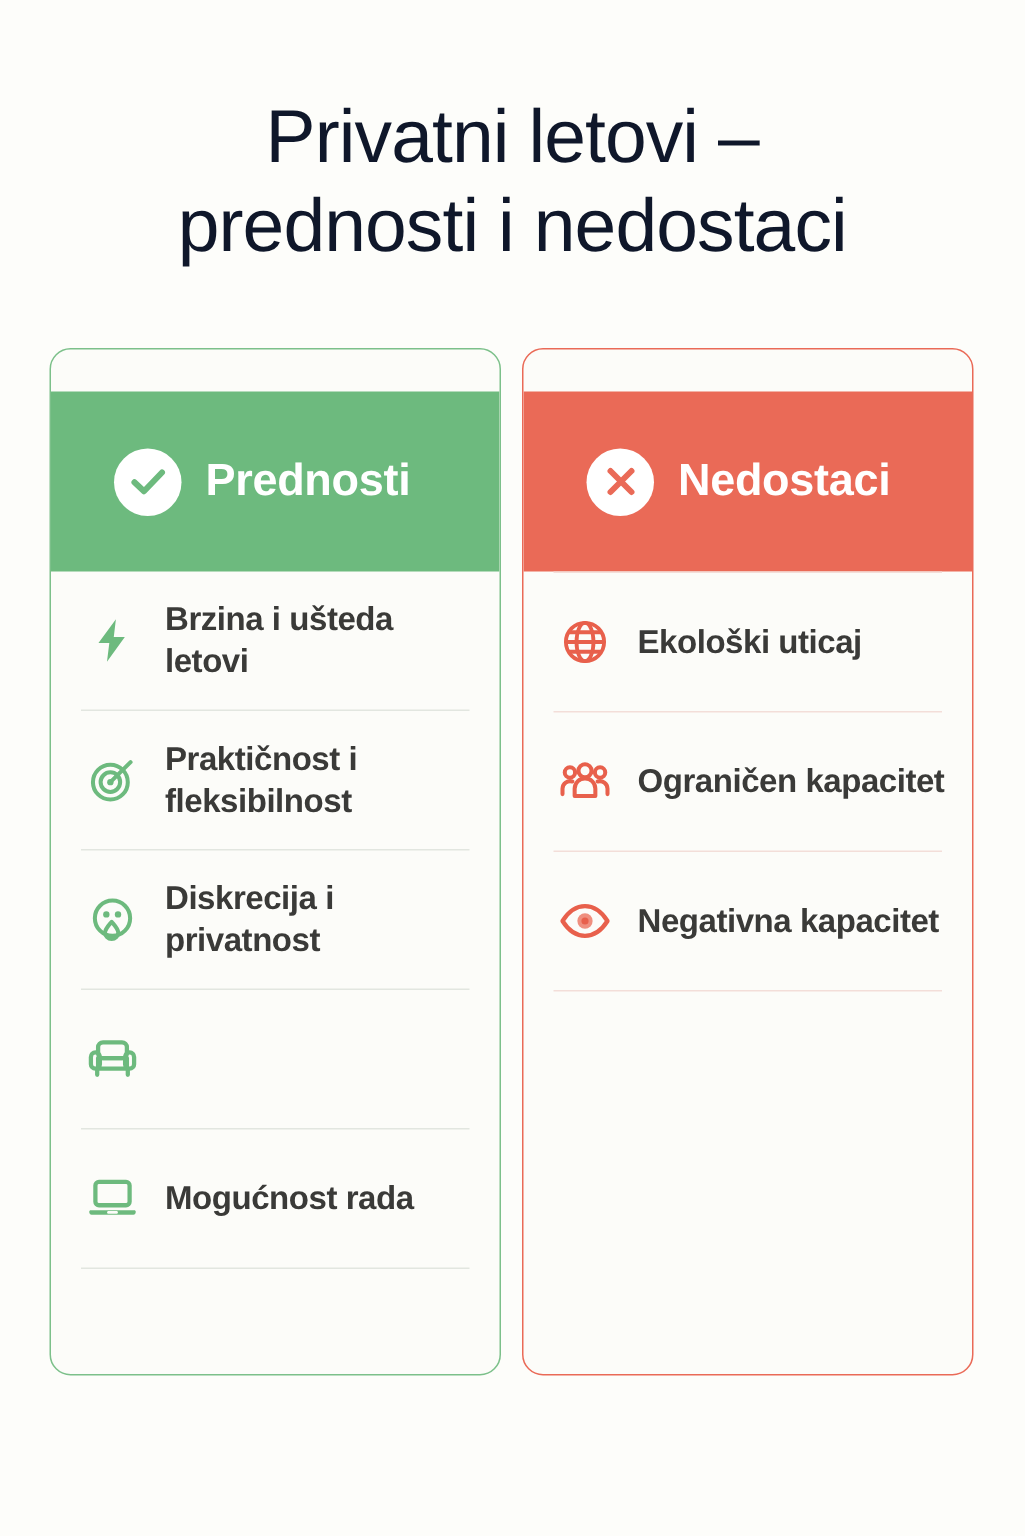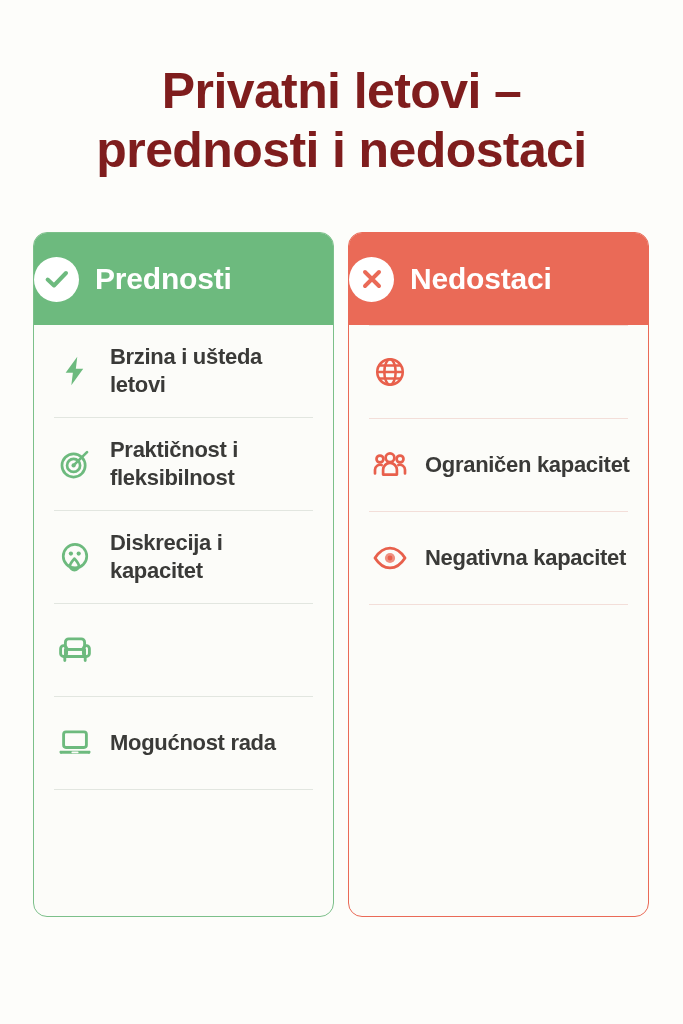--- a/index.html
+++ b/index.html
@@ -15,23 +15,23 @@
     position: relative;
   }
 
   
   .title {
     position: absolute;
     left: 0;
     top: 62px;
     width: 683px;
     text-align: center;
-    color: #7f1d1d;
+    color: #0f172a;
     font-size: 50px;
-    font-weight: bold;
+    font-weight: normal;
     line-height: 1.18;
     letter-spacing: -0.6px;
   }
   .title-line { display: block; }
 
   
   .cards {
     position: absolute;
     left: 33px;
     top: 232px;
@@ -51,24 +51,26 @@
     border: 1.6px solid #7cc08a;
     min-height: 685px;
   }
   .card.cons {
     border: 1.6px solid #ea6a57;
     min-height: 685px;
   }
 
   
   .card-header {
-    height: 92px;
-    display: flex;
-    align-items: center;
+    height: 120px;
+    display: flex;
+    align-items: center;
+    padding-left: 42px;
     box-sizing: border-box;
+    margin-top: 28px;
   }
   .card.pros .card-header { background: #6dba7e; }
   .card.cons .card-header { background: #ea6a57; }
 
   .badge-icon {
     width: 45px;
     height: 45px;
     border-radius: 50%;
     background: #ffffff;
     display: flex;
@@ -164,21 +166,21 @@
 
       <div class="item" style="min-height:92px">
         <span class="item-icon">
           <svg width="34" height="34" viewBox="0 0 24 24" aria-hidden="true">
             <circle cx="12" cy="11.4" r="8.3" fill="none" stroke="#6dba7e" stroke-width="1.9"></circle>
             <circle cx="9.1" cy="9.6" r="1.5" fill="#6dba7e"></circle>
             <circle cx="14.6" cy="9.6" r="1.5" fill="#6dba7e"></circle>
             <path d="M11.6 13.1 c-1.6 1.9 -3.1 3.4 -3.1 5 a3.1 3.1 0 0 0 6.2 0 c0 -1.6 -1.5 -3.1 -3.1 -5 z" fill="none" stroke="#6dba7e" stroke-width="1.9" stroke-linejoin="round"></path>
           </svg>
         </span>
-        <span class="item-label">Diskrecija i kapacitet</span>
+        <span class="item-label">Diskrecija i privatnost</span>
       </div>
       <div class="divider"></div>
 
       <div class="item" style="min-height:92px">
         <span class="item-icon">
           <svg width="36" height="36" viewBox="0 0 24 24" aria-hidden="true">
             <rect x="5.6" y="4.6" width="12.8" height="7" rx="2.2" fill="none" stroke="#6dba7e" stroke-width="1.9"></rect>
             <rect x="2.4" y="9.1" width="4" height="7.2" rx="2" fill="none" stroke="#6dba7e" stroke-width="1.9"></rect>
             <rect x="17.6" y="9.1" width="4" height="7.2" rx="2" fill="none" stroke="#6dba7e" stroke-width="1.9"></rect>
             <path d="M5.6 11.6 h12.8 v4.7 H5.6 z" fill="none" stroke="#6dba7e" stroke-width="1.9" stroke-linejoin="round"></path>
@@ -219,20 +221,21 @@
       <div class="divider"></div>
 
       <div class="item" style="min-height:92px">
         <span class="item-icon">
           <svg width="34" height="34" viewBox="0 0 24 24" aria-hidden="true">
             <circle cx="12" cy="12" r="9" fill="none" stroke="#e8604c" stroke-width="1.8"></circle>
             <ellipse cx="12" cy="12" rx="4" ry="9" fill="none" stroke="#e8604c" stroke-width="1.8"></ellipse>
             <path d="M3 12 h18 M4.2 7.4 h15.6 M4.2 16.6 h15.6" fill="none" stroke="#e8604c" stroke-width="1.8"></path>
           </svg>
         </span>
+        <span class="item-label">Ekološki uticaj</span>
       </div>
       <div class="divider"></div>
 
       <div class="item" style="min-height:92px">
         <span class="item-icon">
           <svg width="36" height="36" viewBox="0 0 24 24" aria-hidden="true">
             <circle cx="12" cy="7.2" r="2.9" fill="none" stroke="#e8604c" stroke-width="1.8"></circle>
             <circle cx="5.3" cy="8" r="2.3" fill="none" stroke="#e8604c" stroke-width="1.8"></circle>
             <circle cx="18.7" cy="8" r="2.3" fill="none" stroke="#e8604c" stroke-width="1.8"></circle>
             <path d="M7.4 18.4 v-3.2 a4.6 4.6 0 0 1 9.2 0 v3.2 z" fill="none" stroke="#e8604c" stroke-width="1.8" stroke-linejoin="round"></path>

